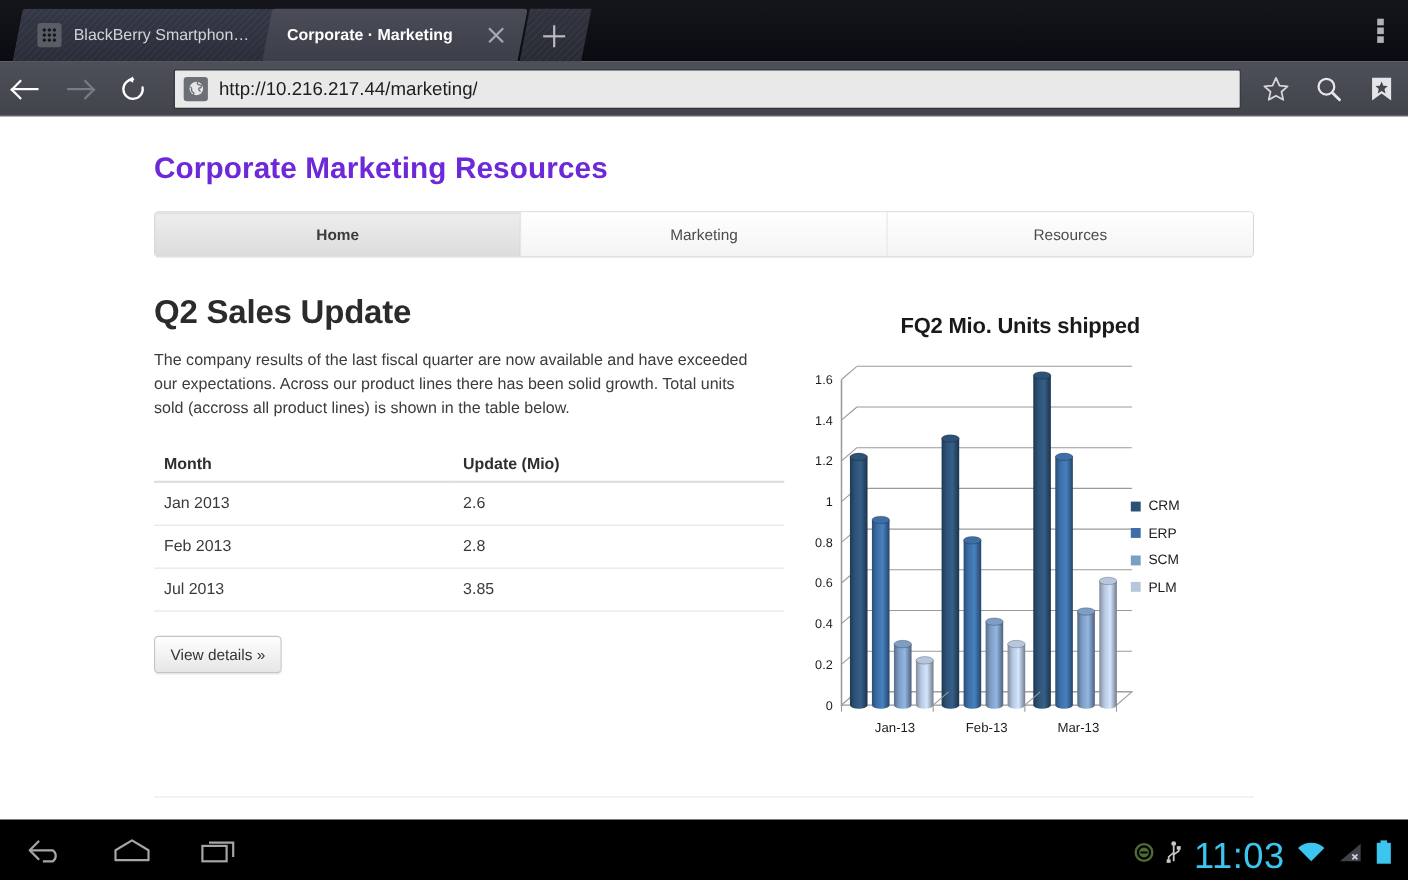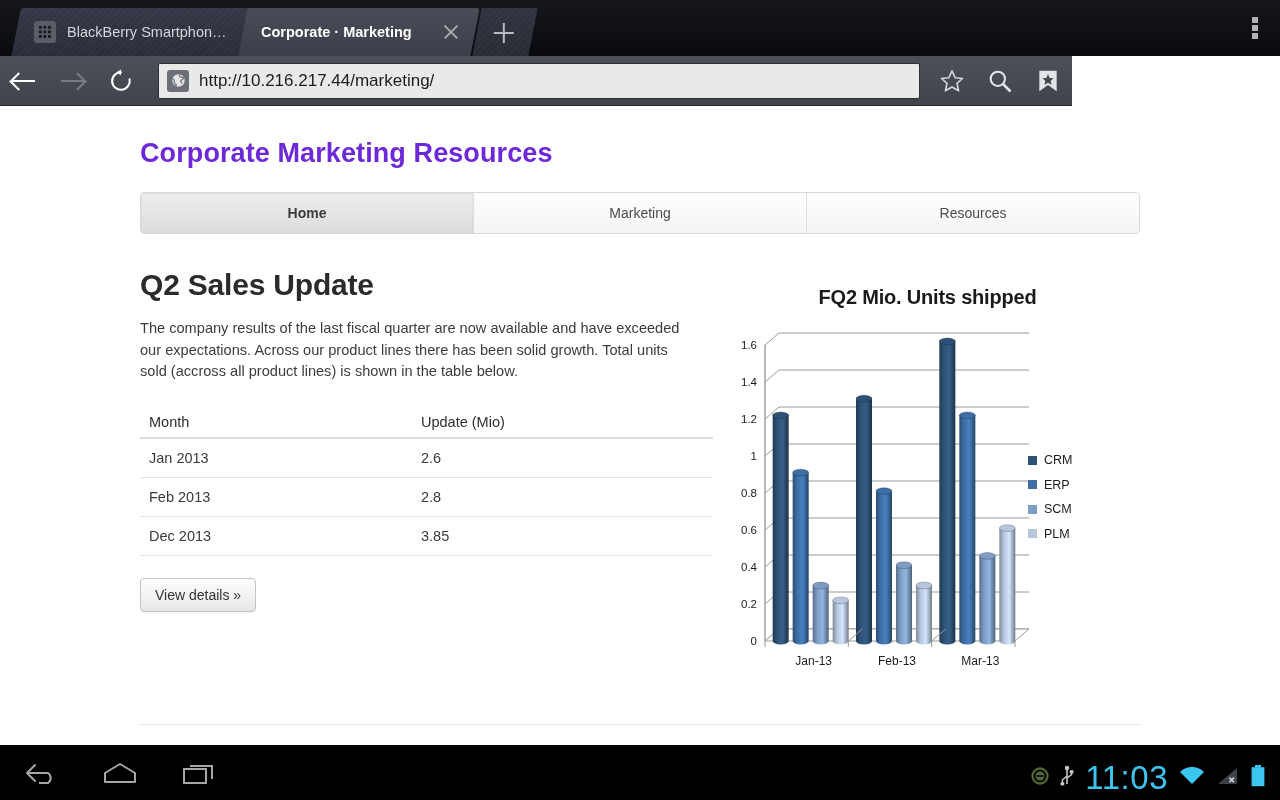--- a/index.html
+++ b/index.html
@@ -76,21 +76,21 @@
   .newtab .plus::before { left: 0; top: 9px; width: 20px; height: 2px; }
   .newtab .plus::after  { top: 0; left: 9px; height: 20px; width: 2px; }
   .menu-dots {
     position: absolute; right: 22px; top: 17px; width: 6px; height: 22px;
     display: flex; flex-direction: column; justify-content: space-between;
   }
   .menu-dots i { display: block; width: 6px; height: 6px; background: #b0b2b8; }
 
   
   .urlbar {
-    position: absolute; top: 56px; left: 0; width: 1072px; height: 50px;
+    position: absolute; top: 56px; left: 0; width: 1280px; height: 50px;
     background: linear-gradient(#4e5059, #42444c);
     border-bottom: 1px solid #26272c;
     display: flex; align-items: center;
   }
   .navbtn { width: 48px; height: 50px; position: relative; flex: 0 0 48px; }
   .arrow-l, .arrow-r {
     position: absolute; left: 12px; top: 17px; width: 24px; height: 16px;
   }
   .arrow-l::before {
     content: ""; position: absolute; left: 0; top: 7px; width: 23px; height: 2px; background: #fff;
@@ -155,21 +155,21 @@
   .colL { width: 575px; }
   .colR { width: 425px; position: relative; }
 
   .h1 { font-size: 30px; font-weight: bold; color: #2b2b2b; letter-spacing: -.2px; }
   .lead {
     margin-top: 16px; font-size: 14.6px; line-height: 21.5px; color: #3c3c3c;
     width: 548px;
   }
   table.data { margin-top: 24px; width: 573px; border-collapse: collapse; }
   table.data th {
-    text-align: left; font-size: 14.5px; font-weight: normal; color: #2e2e2e;
+    text-align: left; font-size: 14.5px; font-weight: bold; color: #2e2e2e;
     padding: 7px 9px; border-bottom: 2px solid #dddddd;
   }
   table.data td {
     font-size: 14.5px; color: #3a3a3a; padding: 11px 9px;
     border-bottom: 1px solid #e4e4e4;
   }
   table.data th:first-child, table.data td:first-child { width: 272px; }
   .btn {
     margin-top: 22px; display: inline-block;
     padding: 8px 14px; font-size: 14px; color: #343434;
@@ -329,21 +329,21 @@
             <tbody>
               <tr>
                 <td>Jan 2013</td>
                 <td>2.6</td>
               </tr>
               <tr>
                 <td>Feb 2013</td>
                 <td>2.8</td>
               </tr>
               <tr>
-                <td>Dec 2013</td>
+                <td>Jul 2013</td>
                 <td>3.85</td>
               </tr>
             </tbody>
           </table>
 
           <div class="btn">View details »</div>
         </div>
 
         <div class="colR">
           <div class="chart-title">FQ2 Mio. Units shipped</div>

